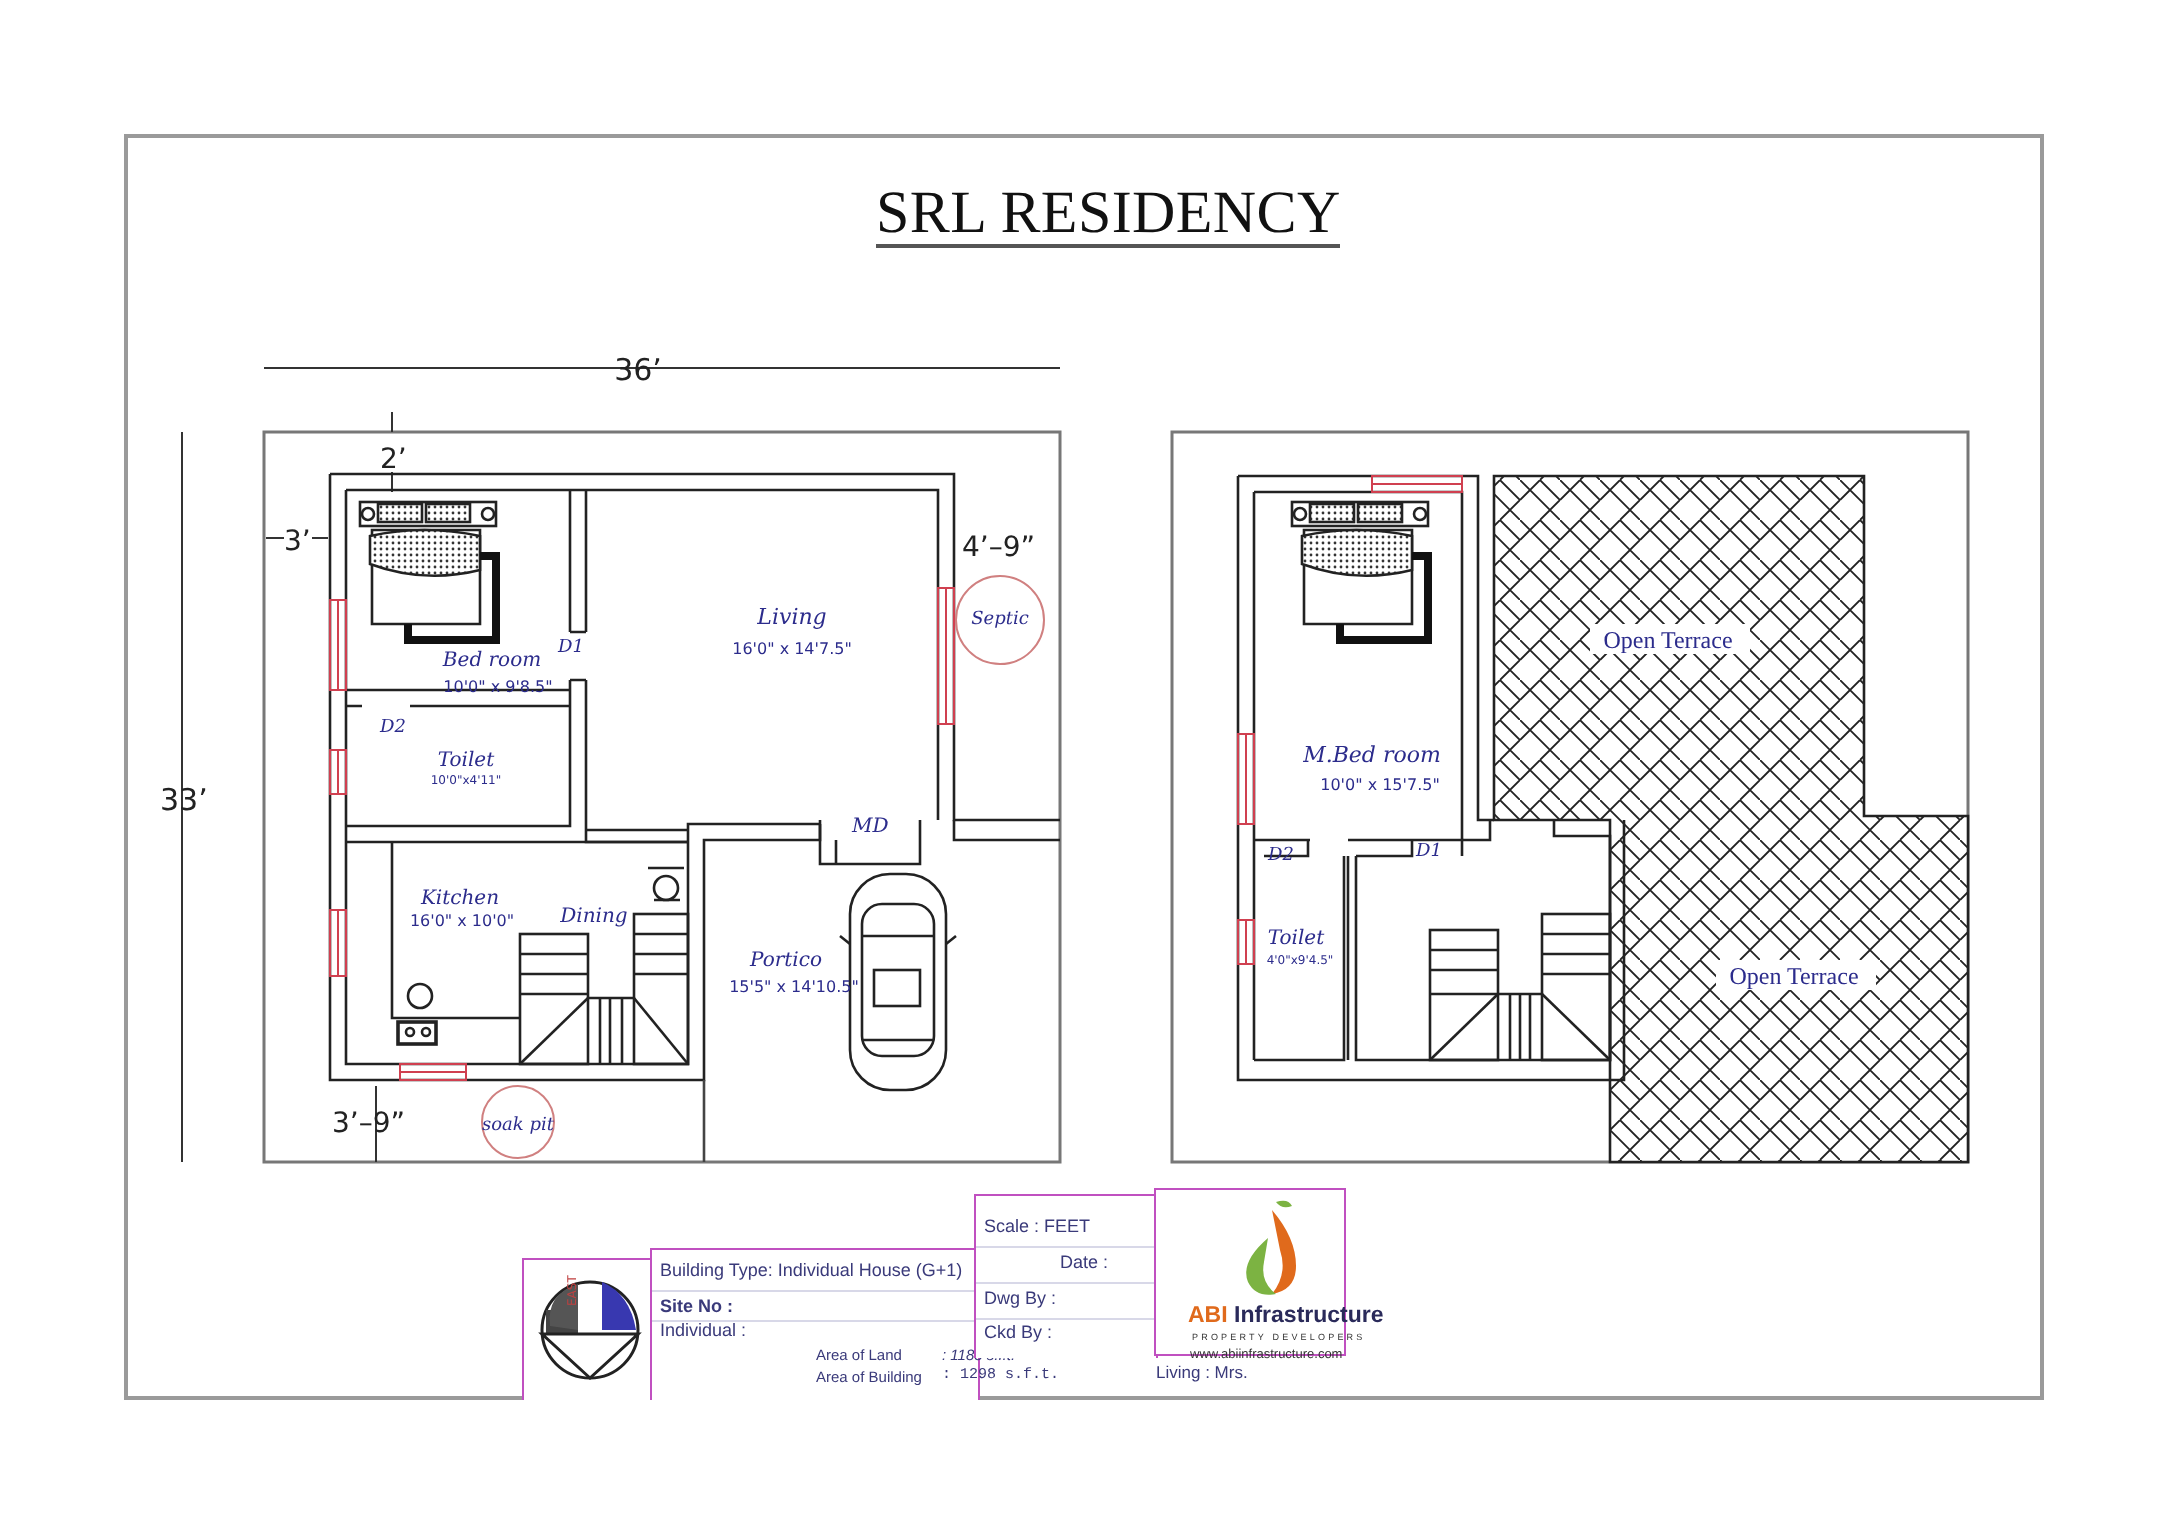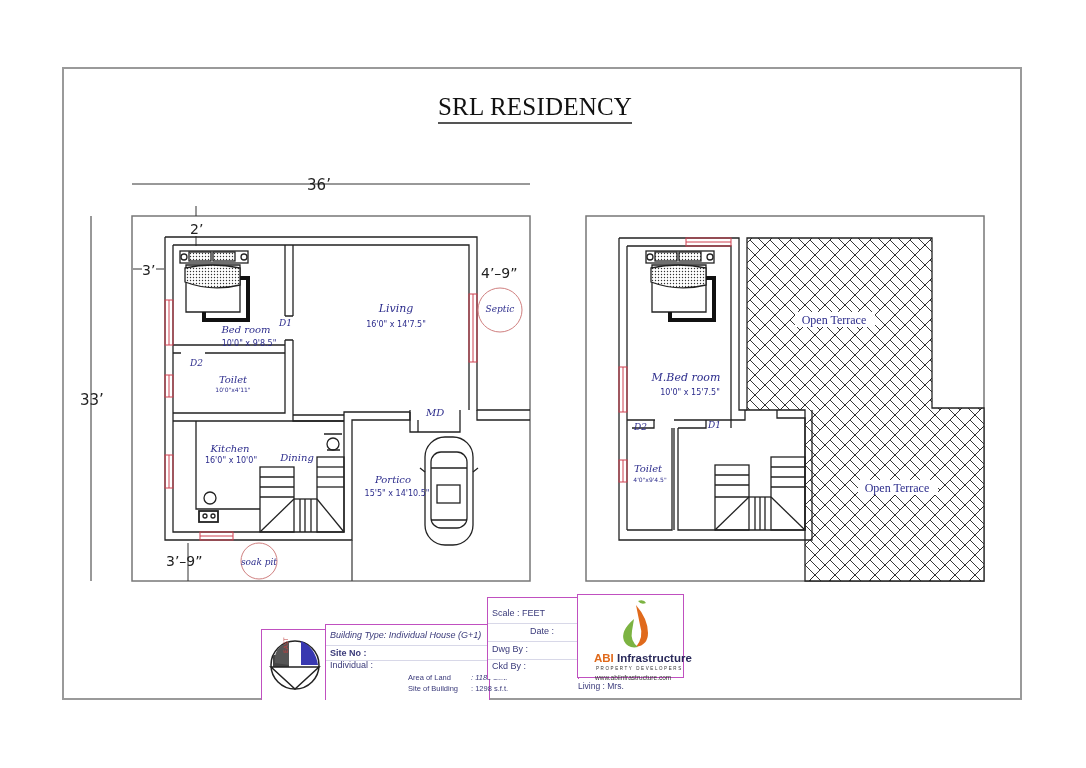--- a/index.html
+++ b/index.html
@@ -1,18 +1,18 @@
 <!DOCTYPE html>
 <html><head>
 <meta charset="utf-8">
 <style>
   html, body { margin: 0; padding: 0; background: #ffffff; }
   body { width: 1086px; height: 768px; position: relative; overflow: hidden; font-family: "Liberation Sans", sans-serif; }
   .sheet { position: absolute; left: 62px; top: 67px; width: 960px; height: 633px; border: 2px solid #9a9a9a; box-sizing: border-box; background: #fff; }
-  .title { position: absolute; left: 438px; top: 93px; font-family: "Liberation Serif", serif; font-size: 25px; color: #111; letter-spacing: 0.2px; border-bottom: 2px solid #555; padding-bottom: 1px; line-height: 28px; }
+  .title { position: absolute; left: 438px; top: 93px; font-family: "Liberation Serif", serif; font-size: 30px; color: #111; letter-spacing: 0.2px; border-bottom: 2px solid #555; padding-bottom: 1px; line-height: 28px; }
   svg.plan { position: absolute; left: 0; top: 0; }
   .room-label { font-family: "DejaVu Serif", serif; font-style: italic; fill: #2c2c8c; }
   .dim-label { font-family: "DejaVu Sans", sans-serif; fill: #2c2c8c; }
   .dim-text { font-family: "DejaVu Sans", sans-serif; fill: #222; }
   .terrace-label { font-family: "Liberation Serif", serif; fill: #2c2c8c; }
   .tb-box { position: absolute; border: 1.5px solid #c050c0; box-sizing: border-box; background: #fff; }
   .tb-row { position: absolute; left: 4px; font-size: 9px; color: #3a3a7a; white-space: nowrap; }
   .tb-line { position: absolute; left: 0; right: 0; height: 1px; background: #d8d8e8; }
   .tb-sub { position: absolute; font-size: 7.5px; color: #3a3a7a; white-space: nowrap; margin-left: 42px; }
   .logo-name { position: absolute; left: 16px; top: 57px; font-size: 11.5px; font-weight: bold; color: #2a2a5a; white-space: nowrap; }
@@ -232,42 +232,42 @@
     <circle cx="32" cy="32" r="24" fill="#fff" stroke="#222" stroke-width="1.5"></circle>
     <path d="M10 22 L26 22 L26 36 L10 36 Z" fill="#444"></path>
     <path d="M38 8 Q52 14 55 32 L38 32 Z" fill="#3838b0"></path>
     <path d="M12 30 Q10 14 26 9 L26 32 Z" fill="#555"></path>
     <path d="M8 34 L56 34 L32 56 Z" fill="#fff" stroke="#222" stroke-width="1.5"></path>
     <text x="31" y="14" font-size="6" fill="#c04040" transform="rotate(-90 31 20)" font-family="DejaVu Sans, sans-serif">EAST</text>
   </svg>
 </div>
 
 <div class="tb-box" style="left:325px; top:624px; width:165px; height:76px; border-bottom:none;">
-  <div class="tb-row" style="top:5px;font-style:italic;">Building Type:  Individual House (G+1)</div>
+  <div class="tb-row" style="top:5px;">Building Type:  Individual House (G+1)</div>
   <div class="tb-line" style="top:20px;"></div>
   <div class="tb-row" style="top:23px;font-weight:bold;">Site No       :</div>
   <div class="tb-line" style="top:35px;"></div>
   <div class="tb-row" style="top:35px;">Individual   :</div>
   <div class="tb-sub" style="left:40px; top:48px;">Area of Land</div>
   <div class="tb-sub" style="left:103px; top:48px;font-style:italic;">: 1188 s.f.t.</div>
-  <div class="tb-sub" style="left:40px; top:59px;">Site of Building</div>
-  <div class="tb-sub" style="left:103px; top:59px;">: 1298 s.f.t.</div>
+  <div class="tb-sub" style="left:40px; top:59px;">Area of Building</div>
+  <div class="tb-sub" style="left:103px; top:59px;font-family:Liberation Mono, monospace;">: 1298 s.f.t.</div>
 </div>
 
 <div class="tb-box" style="left:487px; top:597px; width:92px; height:82px; border-bottom:none;text-decoration:underline;">
   <div class="tb-row" style="top:10px;">Scale    :  FEET</div>
   <div class="tb-line" style="top:25px;"></div>
   <div class="tb-row" style="top:28px;padding-left:38px;">Date      :</div>
   <div class="tb-line" style="top:43px;"></div>
   <div class="tb-row" style="top:46px;">Dwg By :</div>
   <div class="tb-line" style="top:61px;"></div>
   <div class="tb-row" style="top:63px;">Ckd  By :</div>
 </div>
 
-<div class="tb-box" style="left:577px; top:594px; width:107px; height:84px;">
+<div class="tb-box" style="left:577px; top:594px; width:96px; height:84px;">
   <svg width="40" height="54" viewBox="0 0 40 54" style="position:absolute; left:36px; top:2px;">
     <path d="M24 4 Q30 2 32 6 Q27 8 24 4 Z" fill="#7cb342"></path>
     <path d="M22 8 Q34 22 34 36 Q34 48 22 50 Q30 40 26 28 Q24 18 22 8 Z" fill="#e06a1c"></path>
     <path d="M20 22 Q6 34 10 44 Q14 52 24 50 Q16 44 18 34 Q19 28 20 22 Z" fill="#7cb342"></path>
   </svg>
   <div class="logo-name"><span class="abi">ABI</span><span> Infrastructure</span></div>
   <div class="logo-sub">PROPERTY DEVELOPERS</div>
   <div class="logo-url">www.abiinfrastructure.com</div>
 </div>
 

